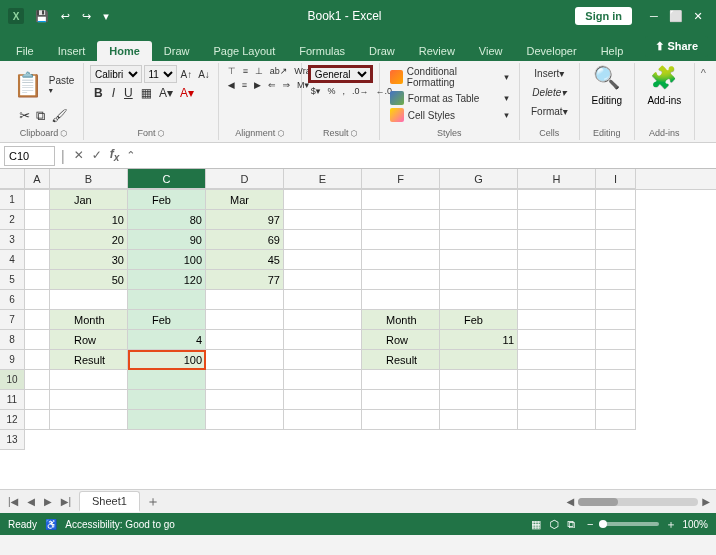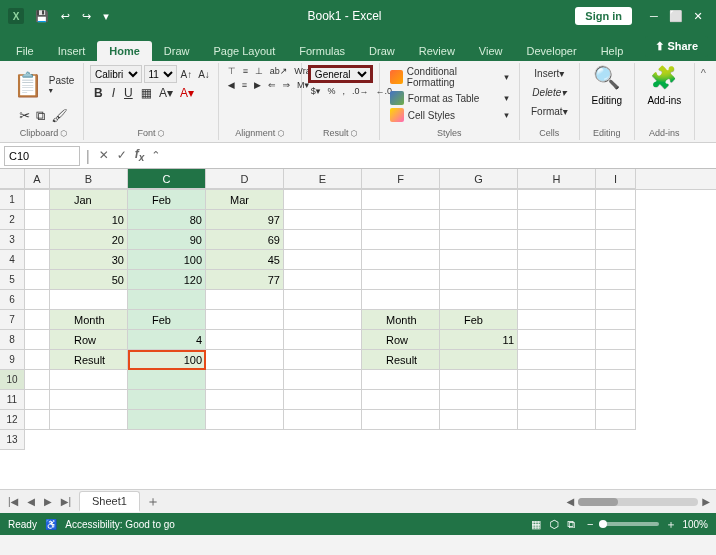--- a/index.html
+++ b/index.html
@@ -118,21 +118,21 @@
     .formula-bar {
       background: white;
       border-bottom: 1px solid #c0c0c0;
       display: flex;
       align-items: center;
       height: 26px;
       padding: 0 4px;
       gap: 4px;
     }
     .cell-ref {
-      width: 76px;
+      width: 51px;
       border: 1px solid #c0c0c0;
       padding: 2px 4px;
       font-size: 11px;
       height: 20px;
     }
     .formula-sep { color: #999; font-size: 14px; margin: 0 2px; }
     .formula-icons { display: flex; gap: 2px; }
     .formula-icon-btn { background: none; border: none; cursor: pointer; font-size: 12px; color: #666; padding: 1px 3px; }
     .formula-input {
       flex: 1;

